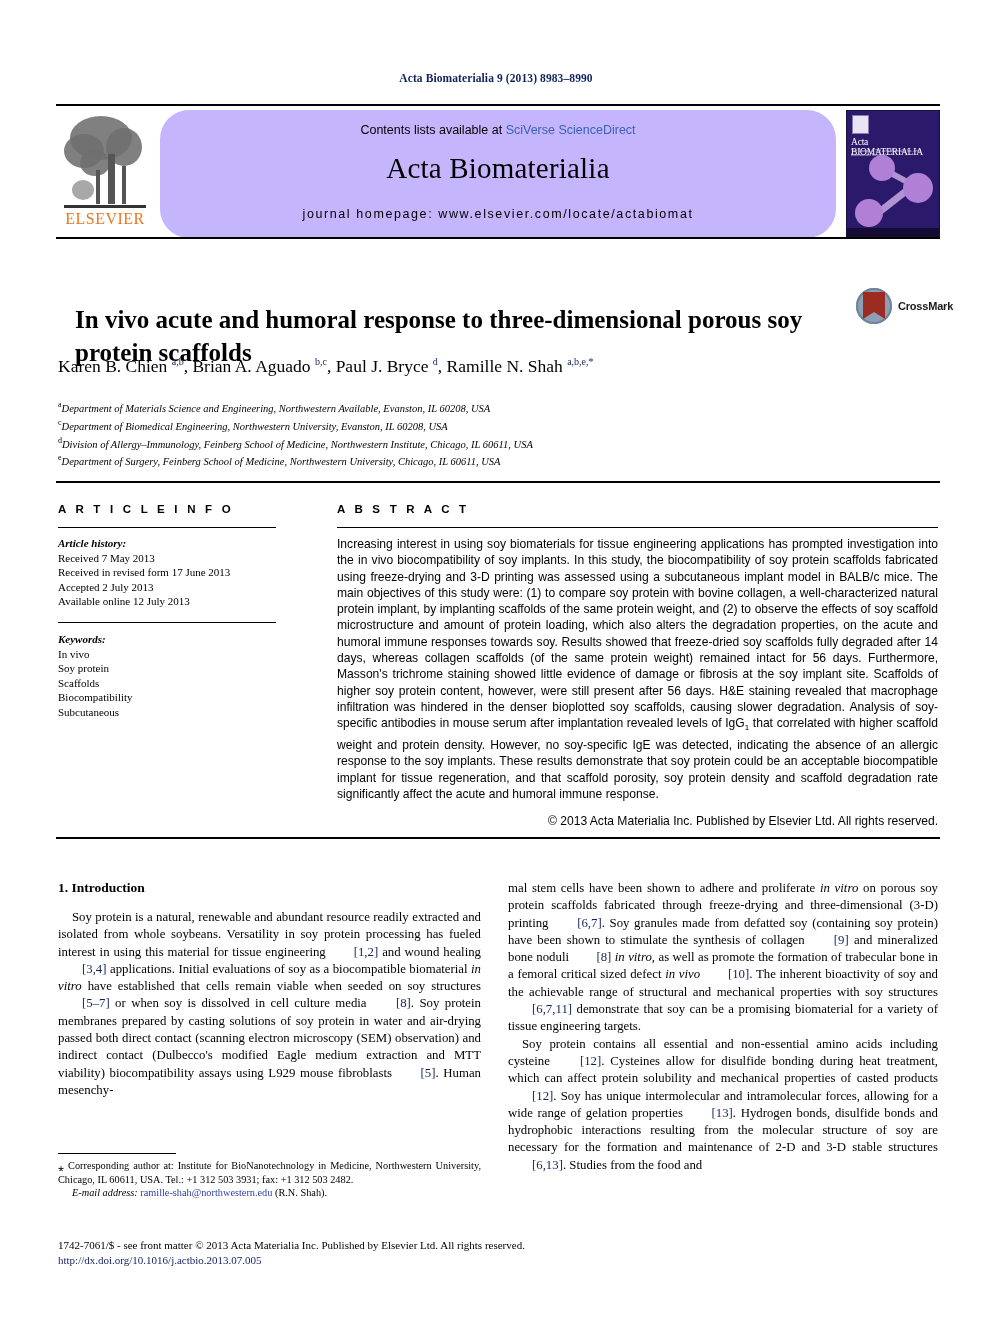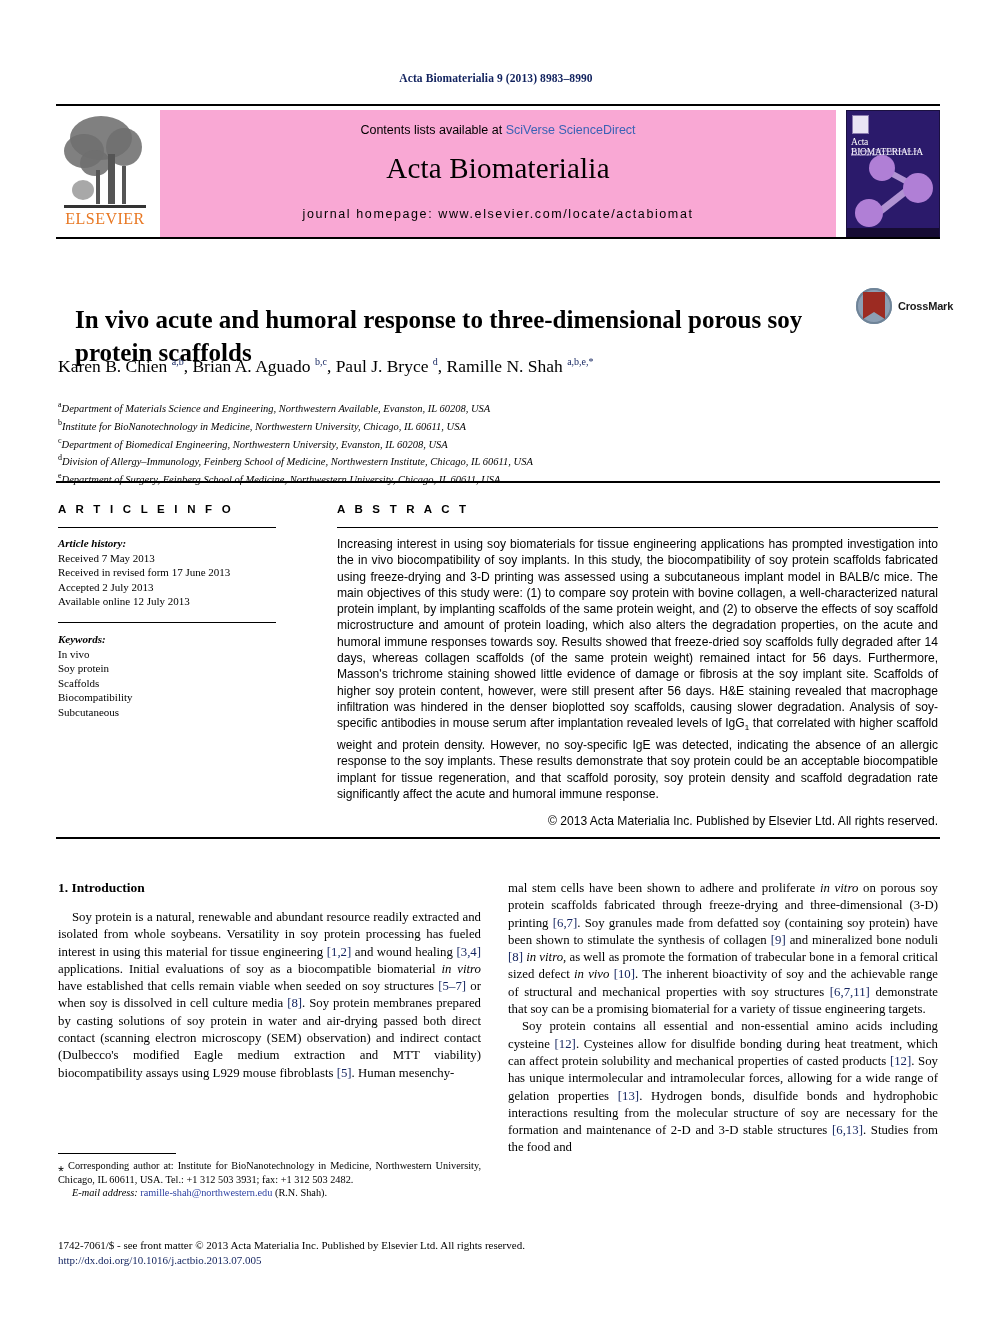--- a/index.html
+++ b/index.html
@@ -67,21 +67,22 @@
     text-align: center;
     color: #E87722;
     font-family: "Liberation Serif", serif;
     font-size: 16px;
     letter-spacing: 0.5px;
   }
   .contents-band {
     position: absolute;
     left: 104px; top: 2px;
     width: 676px; height: 128px;
-    background: #f9a8d4;
+    background: #c4b5fd;
+    border-radius: 29px;
   }
   .contents-line {
     position: absolute;
     left: 0; top: 13px;
     width: 676px;
     text-align: center;
     font-family: "Liberation Sans", sans-serif;
     font-size: 12.5px;
     color: #000;
   }
@@ -292,21 +293,21 @@
   }
   .body-p {
     font-family: "Liberation Serif", serif;
     font-size: 12.8px;
     line-height: 17.3px;
     text-align: justify;
     margin: 0;
     text-indent: 14px;
   }
   .body-p + .body-p { margin-top: 0; }
-  .ref { color: #11225e; }
+  .ref { color: #11225e; margin-left: 24px; }
   .it { font-style: italic; }
 
   
   .footnote-rule {
     position: absolute;
     left: 58px; top: 1153px;
     width: 118px;
     border-top: 1.1px solid #000;
   }
   .footnote {
@@ -448,21 +449,20 @@
     <div class="crossmark-badge">
       <div class="crossmark-inner"></div>
     </div>
     <div class="crossmark-label">CrossMark</div>
   </div>
 
   <div class="authors">Karen B. Chien <sup>a,b</sup>, Brian A. Aguado <sup>b,c</sup>, Paul J. Bryce <sup>d</sup>, Ramille N. Shah <sup>a,b,e,</sup><sup>*</sup></div>
 
   <div class="affiliations">
     <div><sup>a</sup><span>Department of Materials Science and Engineering, Northwestern Available, Evanston, IL 60208, USA</span></div>
-    <div><sup>b</sup><span>Institute for BioNanotechnology in Medicine, Northwestern University, Chicago, IL 60611, USA</span></div>
     <div><sup>c</sup><span>Department of Biomedical Engineering, Northwestern University, Evanston, IL 60208, USA</span></div>
     <div><sup>d</sup><span>Division of Allergy–Immunology, Feinberg School of Medicine, Northwestern Institute, Chicago, IL 60611, USA</span></div>
     <div><sup>e</sup><span>Department of Surgery, Feinberg School of Medicine, Northwestern University, Chicago, IL 60611, USA</span></div>
   </div>
 
   <div class="block-rule-top"></div>
   <div class="info-head">A R T I C L E   I N F O</div>
   <div class="abs-head">A B S T R A C T</div>
   <div class="info-rule"></div>
   <div class="abs-rule"></div>

